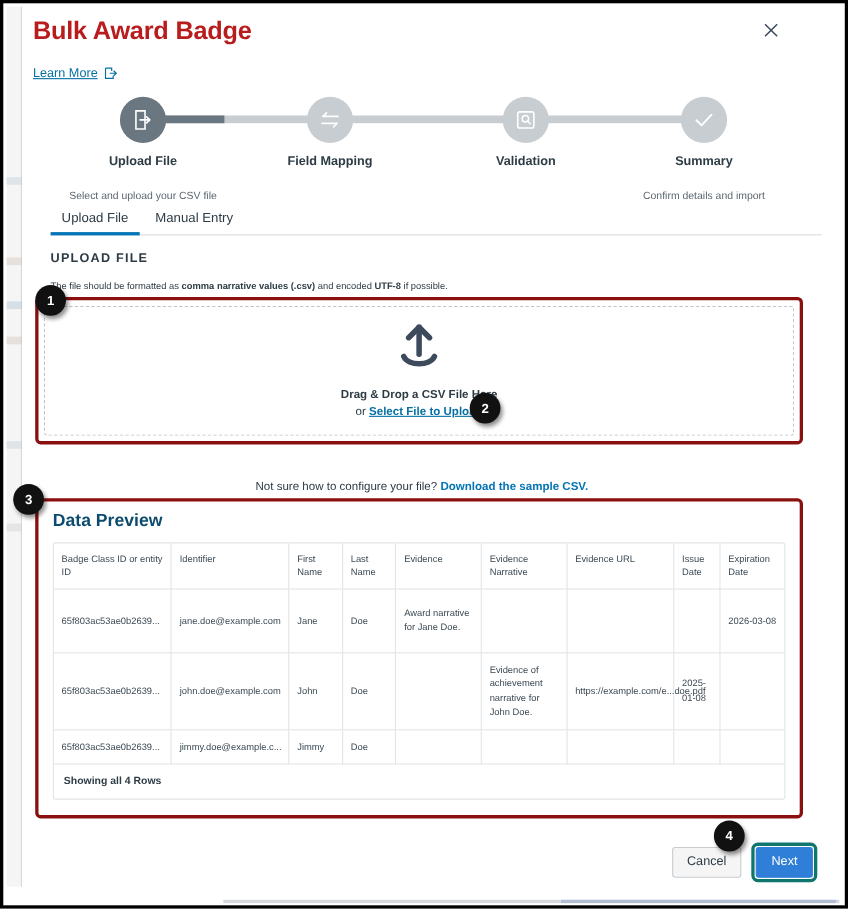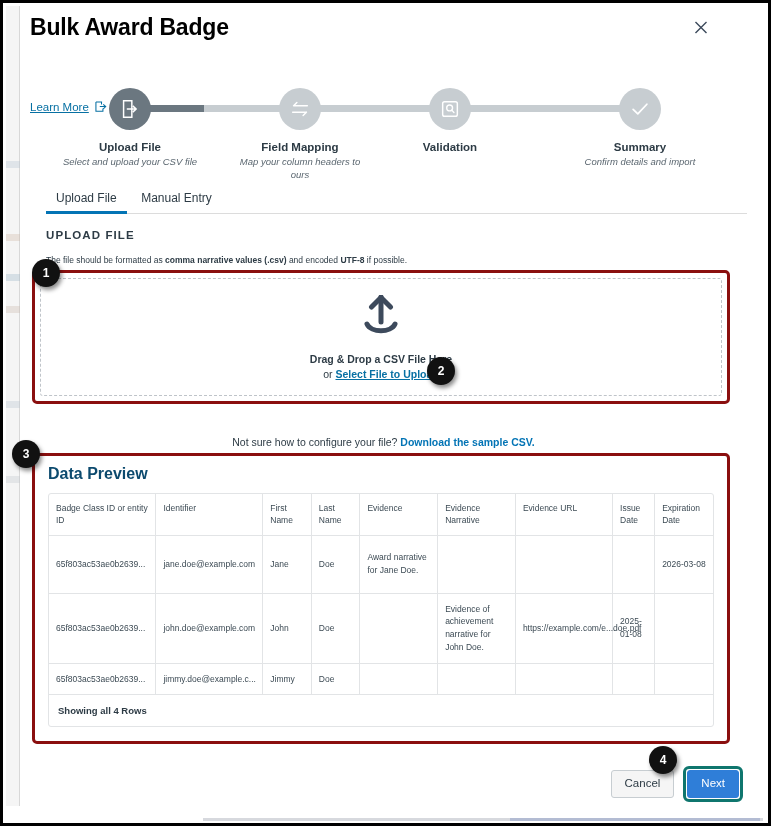--- a/index.html
+++ b/index.html
@@ -34,34 +34,34 @@
     position:absolute; left:17px; top:3px; right:3px; bottom:3px;
     background:#ffffff;
   }
 
   
   #modal-header{
     position:relative; height:60px;
   }
   #modal-title{
     position:absolute; left:10px; top:8px;
-    font-size:23px; font-weight:bold; color:#000000;
+    font-size:23px; font-weight:bold; color:#b91c1c;
     letter-spacing:-0.2px;
   }
   #close-btn{
     position:absolute; right:51px; top:8px;
     width:26px; height:26px; border:none; background:transparent;
     cursor:pointer; display:flex; align-items:center; justify-content:center;
   }
   #close-btn svg{ display:block; }
 
   
   #learn-more-row{
     position:absolute; left:10px; top:54px;
-    display:flex; align-items:center; gap:5px;margin-top:40px;
+    display:flex; align-items:center; gap:5px;
   }
   #learn-more-link{
     font-size:11.5px; color:#0770A3; text-decoration:underline; cursor:pointer;
   }
   #learn-more-icon{ display:block; }
 
   
   #stepper{
     position:absolute; left:40px; top:82px; width:600px; height:100px;
   }
@@ -71,21 +71,21 @@
   .step .bubble{
     width:42px; height:42px; border-radius:50%;
     margin:0 auto; display:flex; align-items:center; justify-content:center;
     background:#C7CDD1; position:relative; z-index:2;
   }
   .step.active .bubble{ background:#6B7780; }
   .step .stitle{
     margin-top:11px; font-size:11.5px; font-weight:bold; color:#2d3b45;
   }
   .step .sdesc{
-    margin-top:3px; font-size:9.5px; color:#5b6770; line-height:1.35;font-style:italic;
+    margin-top:20px; font-size:9.5px; color:#5b6770; line-height:1.35;
   }
   .connector{
     position:absolute; top:17px; height:7px; background:#C7CDD1; z-index:1;
   }
   .connector .fill{ height:100%; background:#6B7780; width:42%; }
 
   
   #tabs{
     position:absolute; left:26px; top:182px; right:18px; height:26px;
     border-bottom:1px solid #dcdcdc;
@@ -261,24 +261,23 @@
       </div>
 
       <div class="step" style="left:170px;">
         <div class="bubble">
           <svg width="22" height="22" viewBox="0 0 24 24">
             <path d="M20 8.5 H5 M8.6 5 L5 8.5" stroke="#fff" stroke-width="1.6" fill="none" stroke-linecap="round"></path>
             <path d="M4 15.5 H19 M15.4 19 L19 15.5" stroke="#fff" stroke-width="1.6" fill="none" stroke-linecap="round"></path>
           </svg>
         </div>
         <div class="stitle">Field Mapping</div>
-        <div class="sdesc">Map your column headers to ours</div>
-      </div>
-
-      <div class="step" style="left:320px;">
+      </div>
+
+      <div class="step" style="left:348px;">
         <div class="bubble">
           <svg width="22" height="22" viewBox="0 0 24 24">
             <rect x="4" y="4" width="16" height="16" rx="2" stroke="#fff" stroke-width="1.6" fill="none"></rect>
             <circle cx="11.6" cy="10.8" r="3.2" stroke="#fff" stroke-width="1.5" fill="none"></circle>
             <path d="M13.9 13.2 L16.3 15.8" stroke="#fff" stroke-width="1.5" stroke-linecap="round"></path>
           </svg>
         </div>
         <div class="stitle">Validation</div>
       </div>
 

